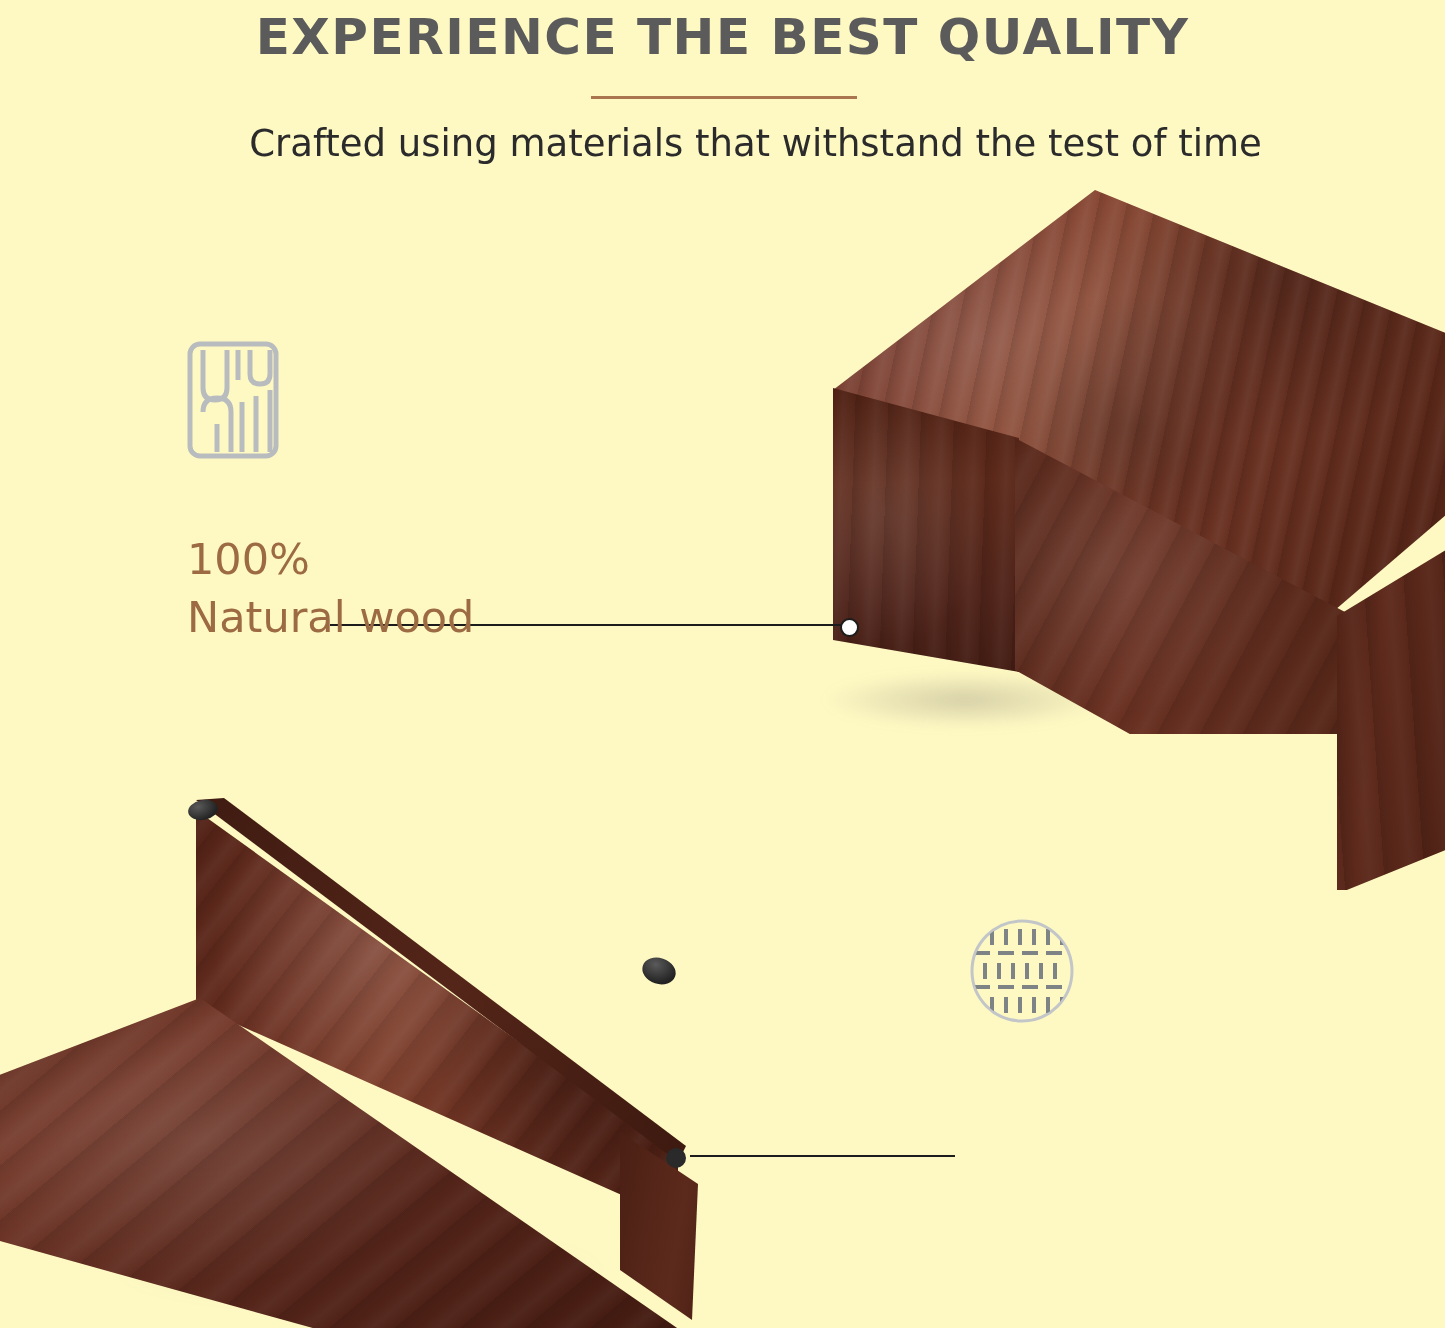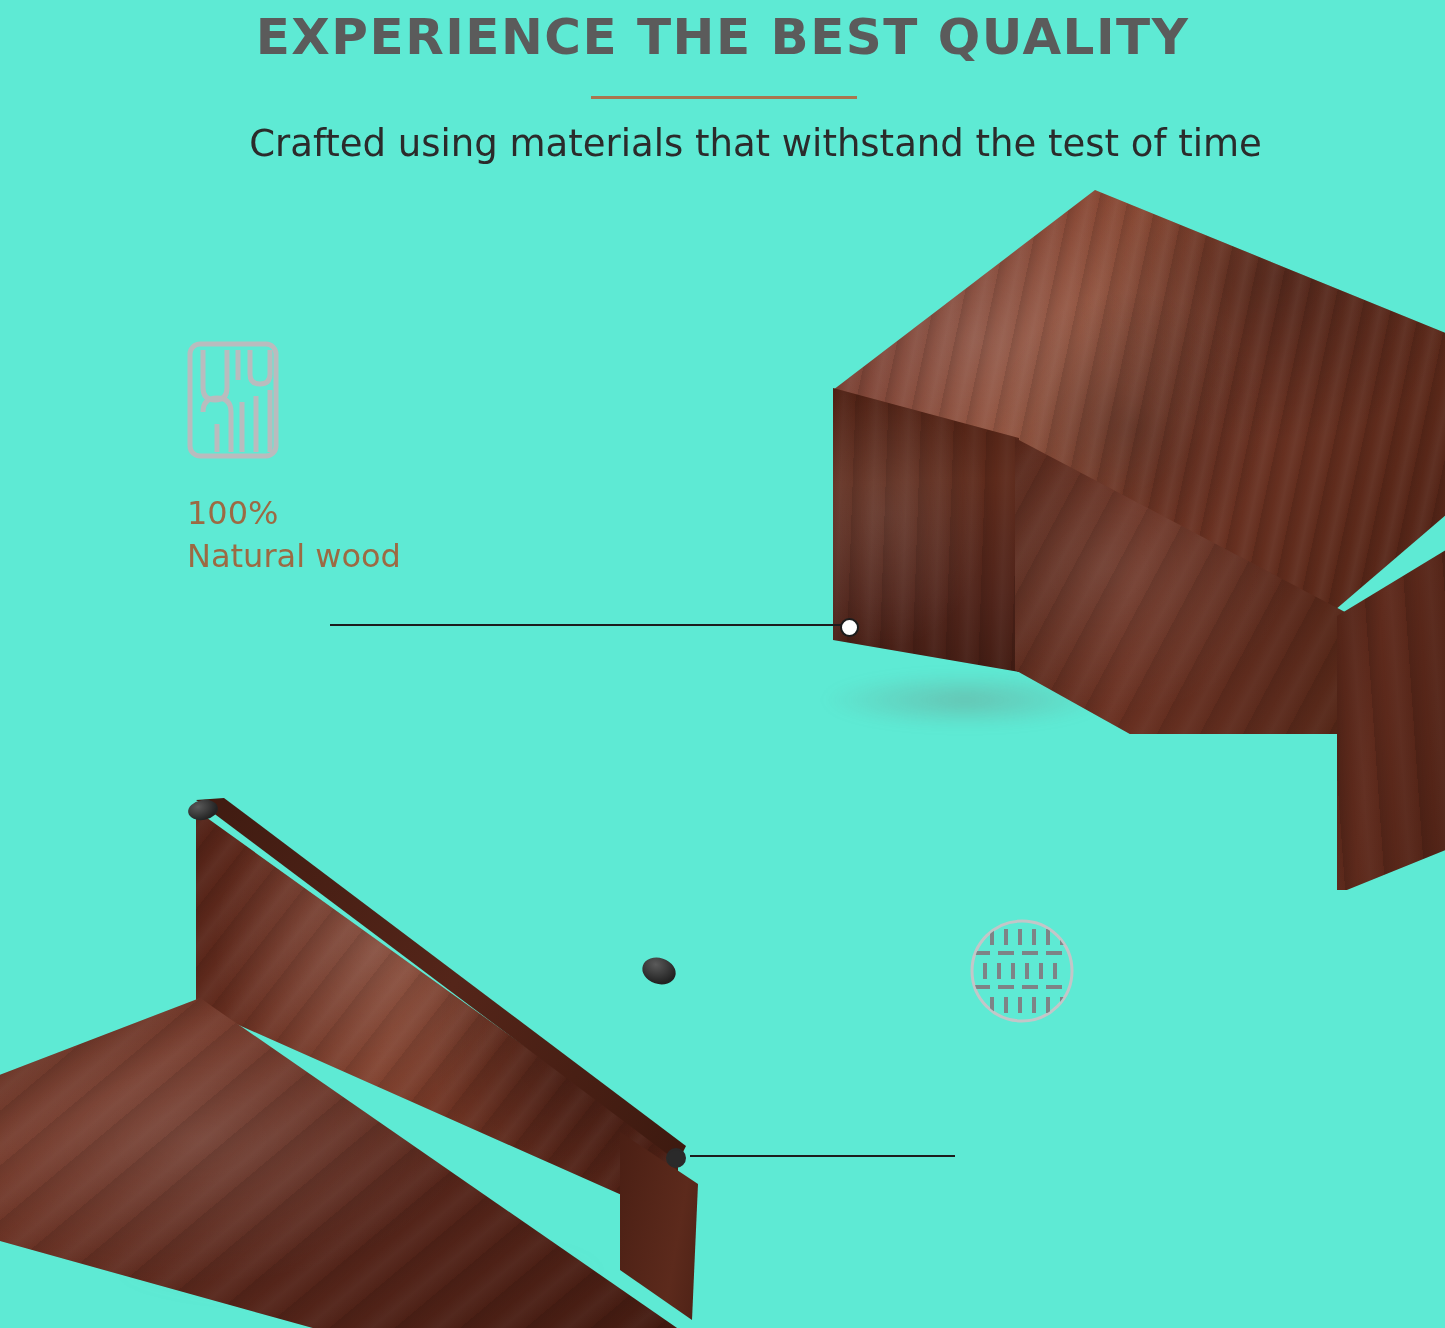--- a/index.html
+++ b/index.html
@@ -4,21 +4,21 @@
 <style>
   html, body {
     margin: 0;
     padding: 0;
     background: #ffffff;
   }
   .canvas {
     position: relative;
     width: 1445px;
     height: 1328px;
-    background: #5eead4;
+    background: #fef9c3;
     overflow: hidden;
     font-family: "DejaVu Sans", sans-serif;
   }
 
   
   .headline {
     position: absolute;
     left: 0;
     top: 8px;
     width: 1445px;
@@ -233,23 +233,24 @@
     height: 15px;
     border: 2px solid #1c1c1c;
     border-radius: 50%;
     background: #ffffff;
   }
   .label {
     position: absolute;
     font-family: "DejaVu Sans", sans-serif;
     font-weight: 400;
     color: #9c6a43;
-    font-size: 32px;
+    font-size: 43px;
     line-height: 1.34;
     white-space: pre-line;
+    margin-top: 39px;
   }
   #label-wood { left: 187px; top: 492px; }
   #label-foam { left: 972px; top: 1060px; }
 
   
   .icon-foam {
     position: absolute;
     left: 968px;
     top: 917px;
     width: 108px;

